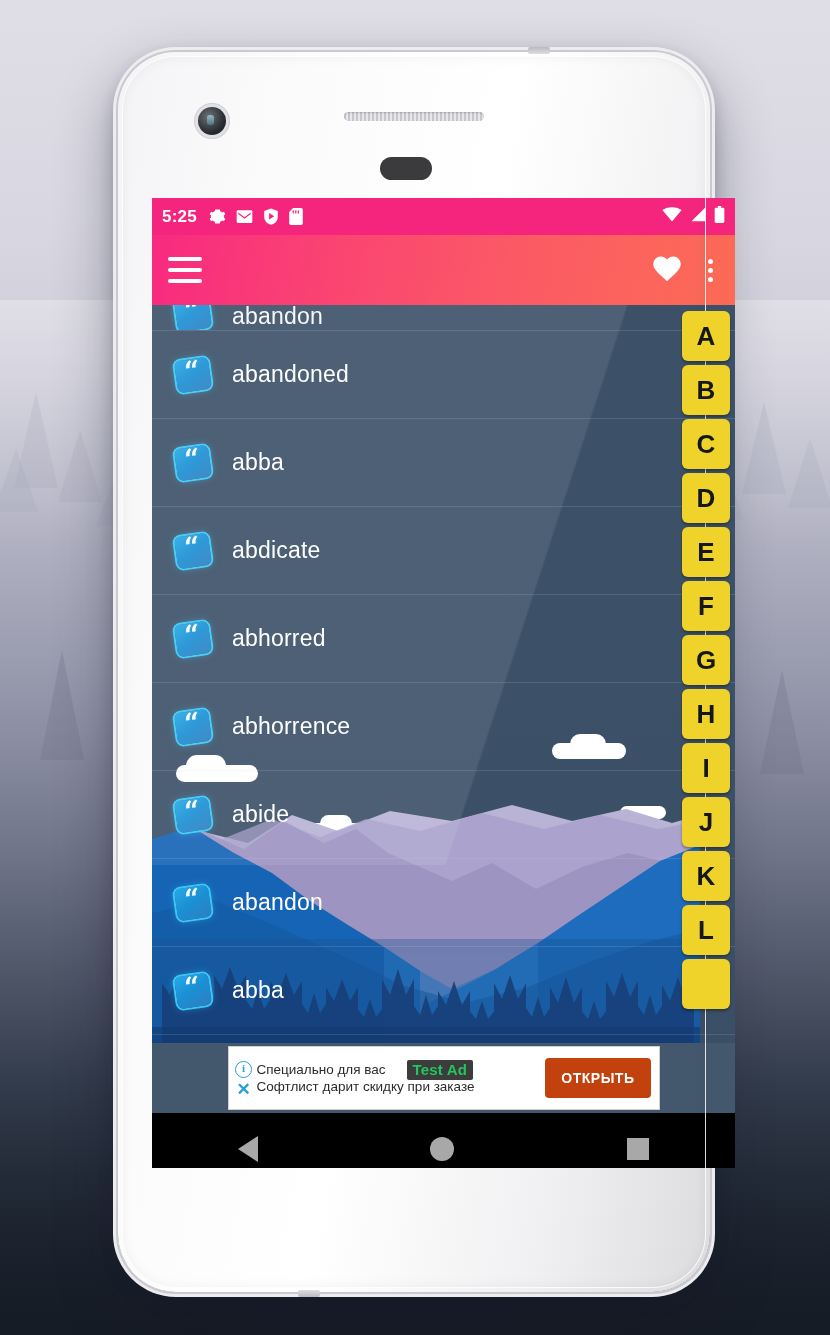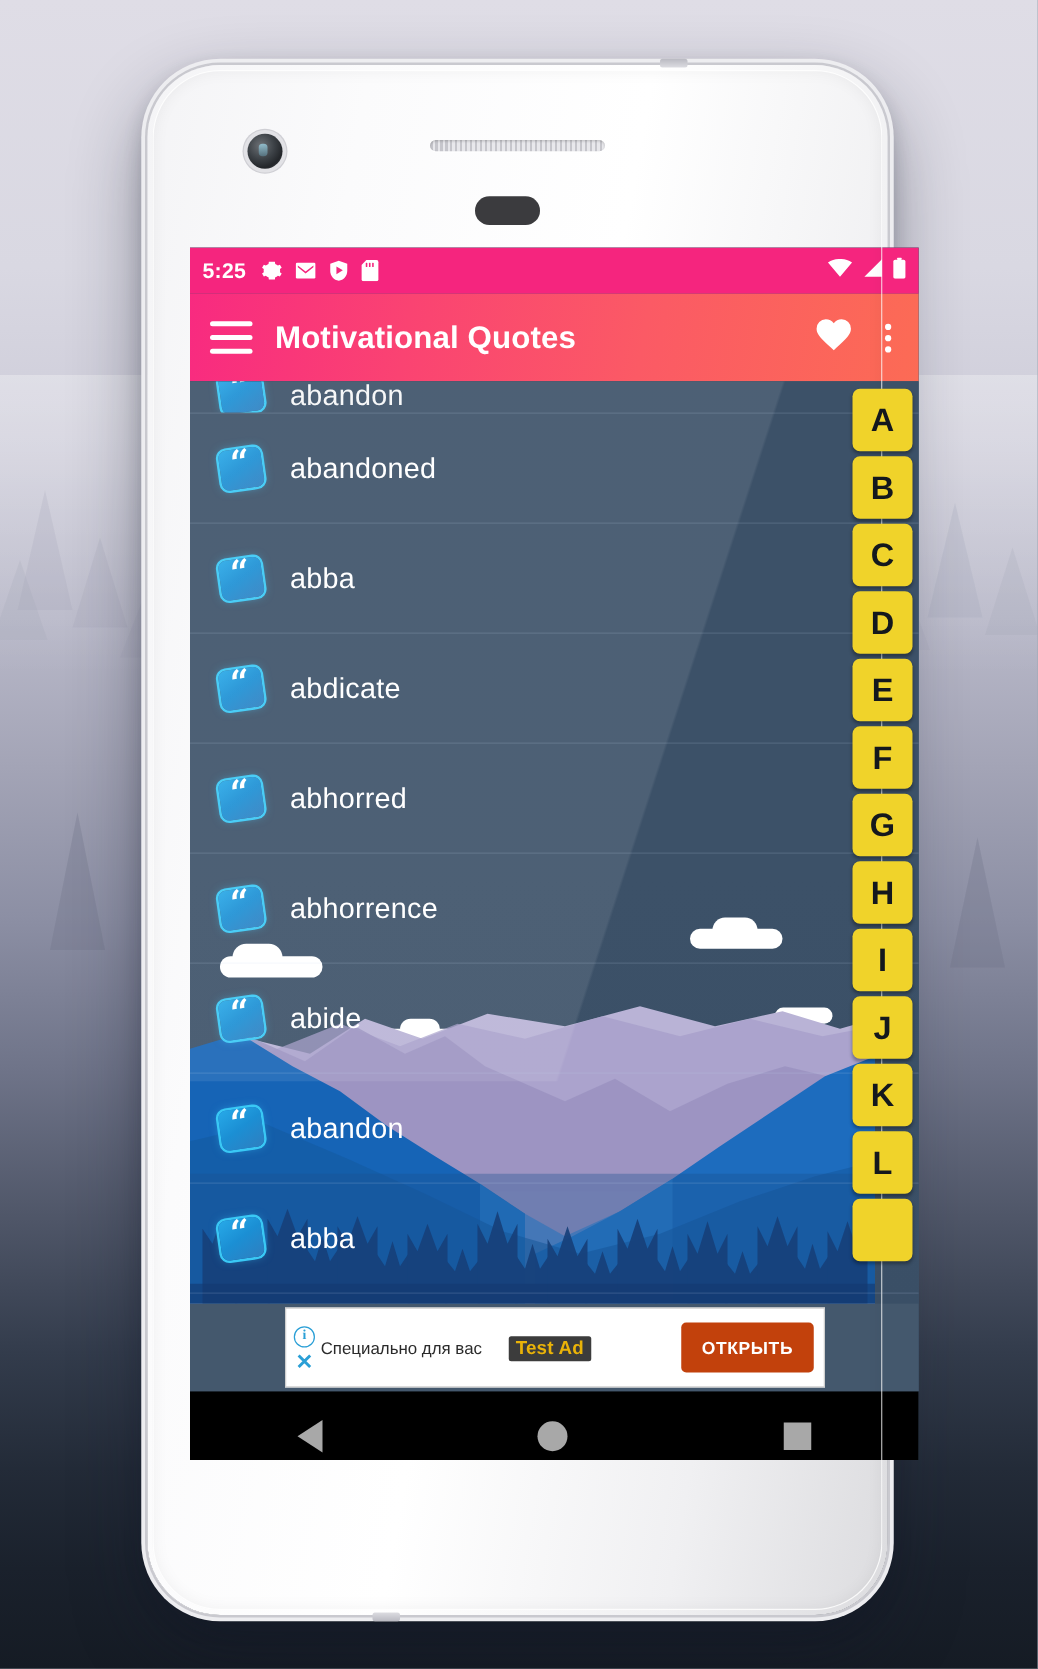--- a/index.html
+++ b/index.html
@@ -277,21 +277,21 @@
     font-family: "Liberation Serif", serif;
   }
   #ad-close-icon { color:#2a9fd6; font-size:17px; line-height:12px; font-weight:bold; }
   #ad-text {
     flex: 1 1 auto; position:relative;
     font-size: 13.5px; color:#2b2b2b; line-height: 17px;
     padding-right: 4px;
   }
   #ad-badge {
     position:absolute; left: 150px; top: -1px;
-    background:#3c3c3c; color:#eab308; font-size:15px; font-weight:bold;
+    background:#3c3c3c; color:#22c55e; font-size:15px; font-weight:bold;
     padding: 1px 6px 2px; border-radius:2px; letter-spacing:.2px;
   }
   #ad-cta {
     flex: 0 0 auto; margin-right: 8px;
     background:#c2410c; color:#fff;
     font-size: 14px; font-weight: bold; letter-spacing:.5px;
     padding: 12px 16px; border-radius: 4px; cursor:pointer;
   }
 
   
@@ -392,21 +392,20 @@
       </div>
     </div>
 
     <div id="app-bar">
       <div id="hamburger-btn">
         <span></span>
           <span></span>
           <span></span>
       </div>
       <div id="titles">
-        <div id="app-title">Motivational Quotes</div>
       </div>
       <div id="appbar-actions">
         <span>
           <svg width="30" height="27" viewBox="0 0 24 22" fill="#fff">
             <path d="M12 21.3l-1.7-1.6C4.2 14.2.8 11.1.8 7.3A6 6 0 016.9 1.2c2 0 3.9 1 5.1 2.5a6.5 6.5 0 015.1-2.5 6 6 0 016.1 6.1c0 3.8-3.4 6.9-9.5 12.4z"></path>
           </svg>
         </span>
         <span id="overflow-btn">
           <i></i>
             <i></i>
@@ -575,20 +574,21 @@
     </div>
 
     <div id="ad-banner">
       <div id="ad-inner">
         <div id="ad-marks">
           <div id="ad-info-icon">i</div>
           <div id="ad-close-icon">✕</div>
         </div>
         <div id="ad-text">
           <div>Специально для вас</div>
+          <div>Софтлист дарит скидку при заказе</div>
           <span id="ad-badge">Test Ad</span>
         </div>
         <div id="ad-cta">ОТКРЫТЬ</div>
       </div>
     </div>
 
     <div id="nav-bar">
       <div id="nav-back"></div>
       <div id="nav-home"></div>
       <div id="nav-recent"></div>

